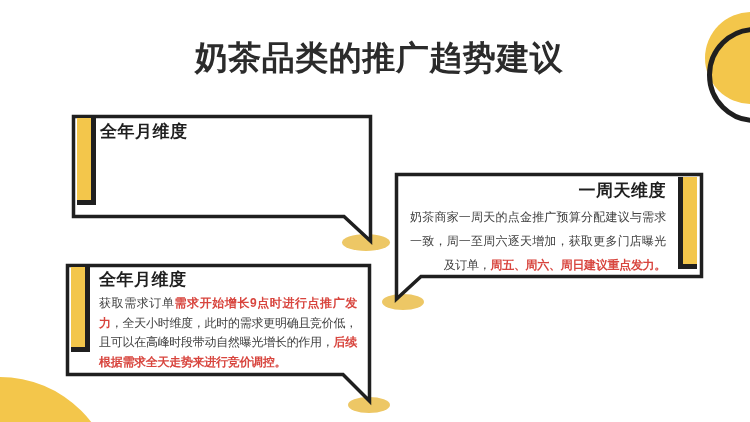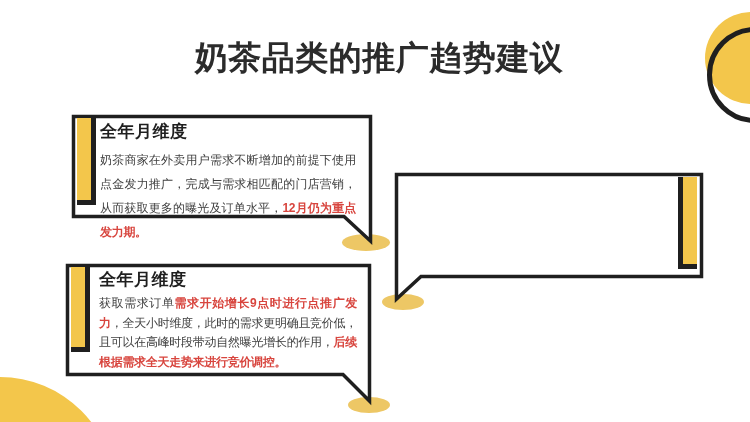--- a/index.html
+++ b/index.html
@@ -78,22 +78,25 @@
     <path class="bubble" d="M 396.5 174.5 L 701.5 174.5 L 701.5 276.5 L 421 276.5 L 396.5 299 Z"></path>
     <path class="bubble" d="M 67.5 265.5 L 369.5 265.5 L 369.5 401 L 343 374.5 L 67.5 374.5 Z"></path>
   </svg>
 
   <div class="ribbon r1"></div>
   <div class="ribbon r2"></div>
   <div class="ribbon r3"></div>
 
   <section class="card c1">
     <h2>全年月维度</h2>
-    <p><span class="seg">奶茶商家在外卖用户需求不断增加的前提下使用点金发力推广，完成与需求相匹配的门店营销，从而获取更多的曝光及订单水平，</span><span class="seg red">12月仍为重点发力期。</span></p>
   </section>
 
+  <section class="card c2">
+    <h2>一周天维度</h2>
+    <p><span class="seg">奶茶商家一周天的点金推广预算分配建议与需求一致，周一至周六逐天增加，获取更多门店曝光及订单，</span><span class="seg red">周五、周六、周日建议重点发力。</span></p>
+  </section>
 
   <section class="card c3">
     <h2>全年月维度</h2>
     <p><span class="seg">获取需求订单</span><span class="seg red">需求开始增长9点时进行点推广发力</span><span class="seg">，全天小时维度，此时的需求更明确且竞价低，且可以在高峰时段带动自然曝光增长的作用，</span><span class="seg red">后续根据需求全天走势来进行竞价调控。</span></p>
   </section>
 
 </div>
 
 </body></html>

